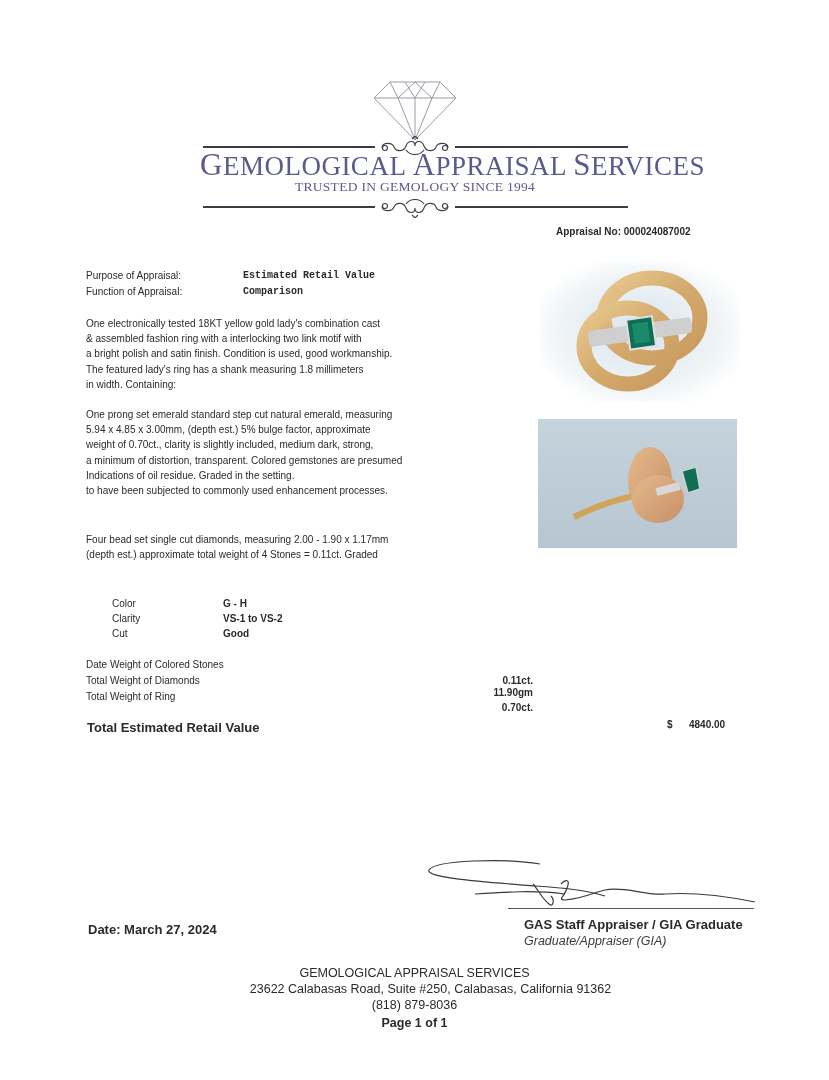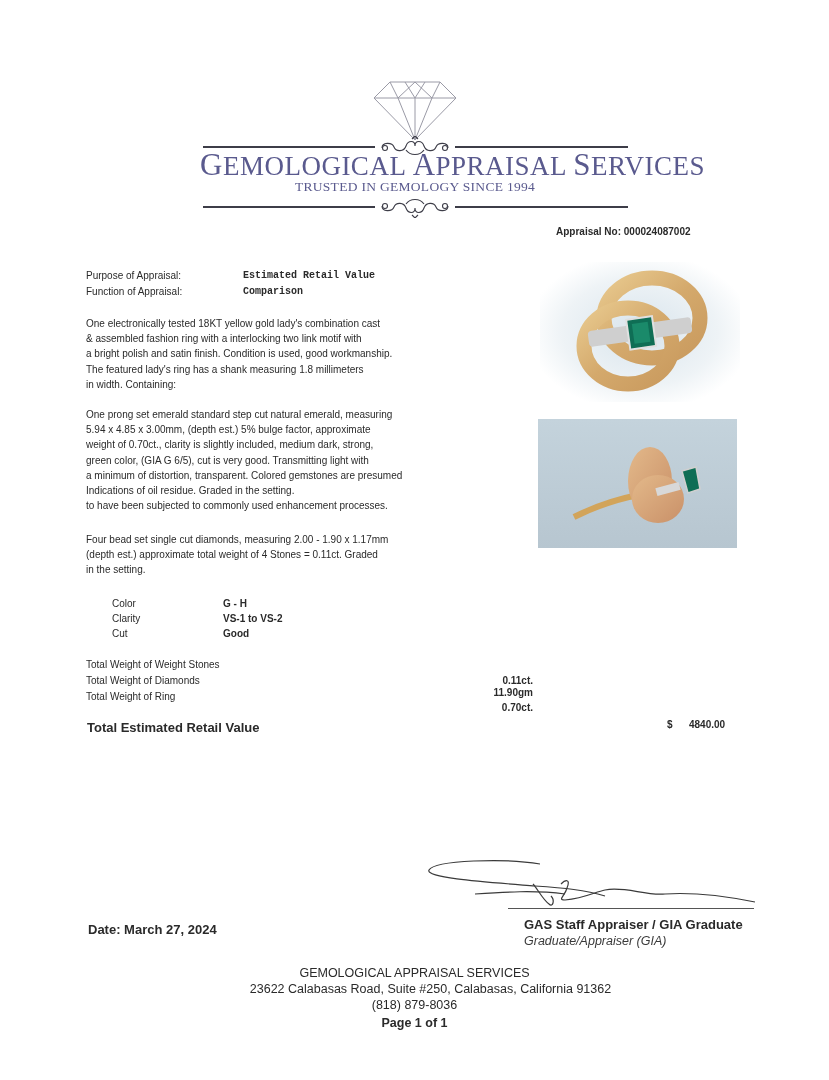--- a/index.html
+++ b/index.html
@@ -114,43 +114,41 @@
   <div>&amp; assembled fashion ring with a interlocking two link motif with</div>
   <div>a bright polish and satin finish. Condition is used, good workmanship.</div>
   <div>The featured lady's ring has a shank measuring 1.8 millimeters</div>
   <div>in width.  Containing:</div>
 </div>
 
 <div class="abs txt para" style="top:407px;">
   <div>One prong set emerald standard step cut natural emerald, measuring</div>
   <div>5.94 x 4.85 x 3.00mm, (depth est.)  5% bulge factor, approximate</div>
   <div>weight of 0.70ct., clarity is slightly included, medium dark, strong,</div>
-  <div>green color, (GIA G 6/5), cut is very good. Transmitting light with</div>
   <div>a minimum of distortion, transparent. Colored gemstones are presumed</div>
   <div>Indications of oil residue. Graded in the setting.</div>
   <div>to have been subjected to commonly used enhancement processes.</div>
 </div>
 
 <div class="abs txt para" style="top:532px;">
   <div>Four bead set single cut diamonds, measuring 2.00 - 1.90 x 1.17mm</div>
   <div>(depth est.) approximate total weight of 4 Stones = 0.11ct. Graded</div>
-  <div>in the setting.</div>
 </div>
 
 <div>
   <div class="abs txt spec-label" style="top:596px;">Color</div>
   <div class="abs txt spec-value bold" style="top:596px;">G - H</div>
   <div class="abs txt spec-label" style="top:611px;">Clarity</div>
   <div class="abs txt spec-value bold" style="top:611px;">VS-1 to VS-2</div>
   <div class="abs txt spec-label" style="top:626px;">Cut</div>
   <div class="abs txt spec-value bold" style="top:626px;">Good</div>
 </div>
 
 <div>
-  <div class="abs txt tot-label" style="top:657px;">Total Weight of Weight Stones</div>
+  <div class="abs txt tot-label" style="top:657px;">Date Weight of Colored Stones</div>
   <div class="abs txt tot-value bold" style="top:657px;margin-top:43px;">0.70ct.</div>
   <div class="abs txt tot-label" style="top:673px;">Total Weight of Diamonds</div>
   <div class="abs txt tot-value bold" style="top:673px;">0.11ct.</div>
   <div class="abs txt tot-label" style="top:689px;">Total Weight of Ring</div>
   <div class="abs txt tot-value bold" style="top:685px;margin-left:44px;">11.90gm</div>
 
   <div class="abs txt bold" style="left:87px;top:720px;font-size:13px;">Total Estimated Retail Value</div>
   <div class="abs txt bold" style="left:667px;top:717px;">$</div>
   <div class="abs txt bold" style="left:689px;top:717px;">4840.00</div>
 </div>

